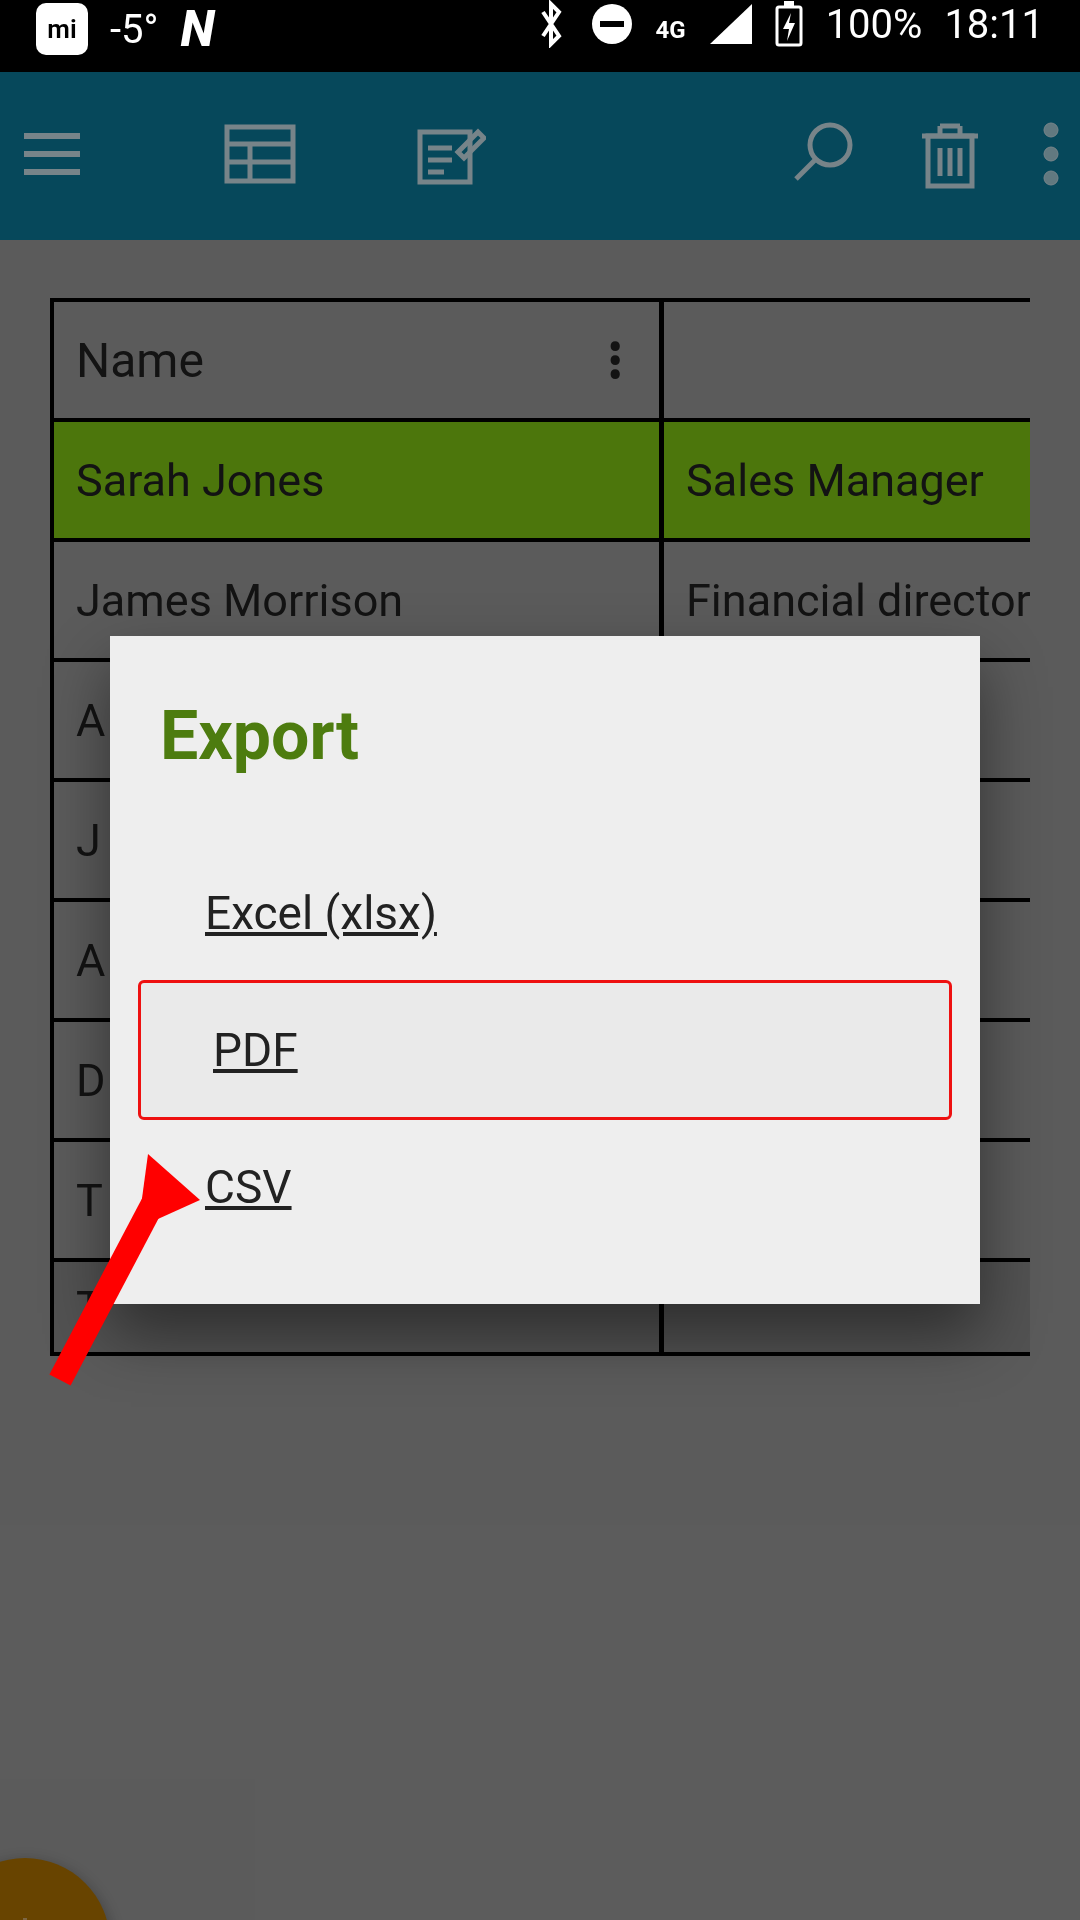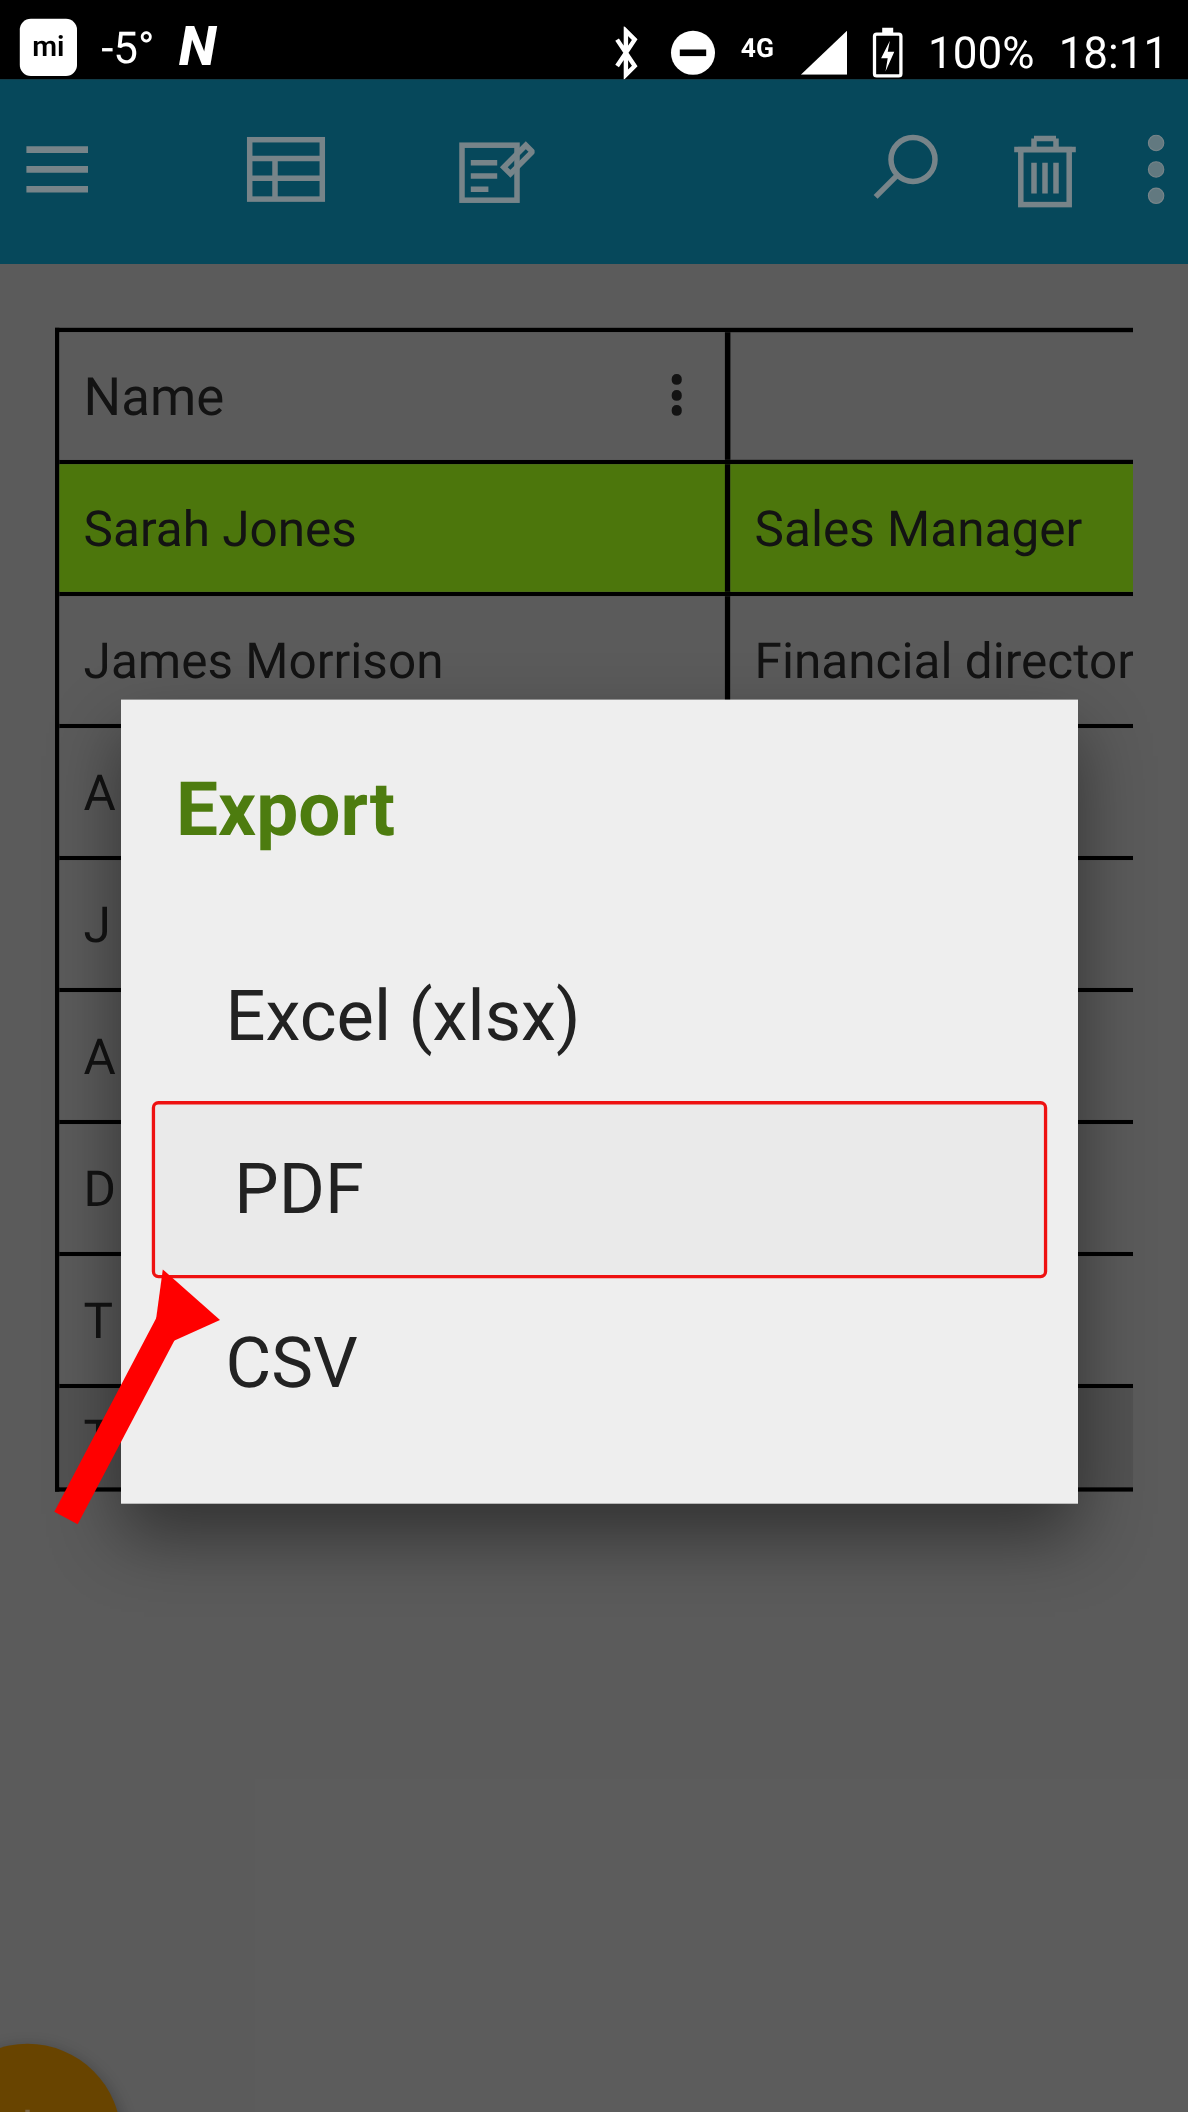--- a/index.html
+++ b/index.html
@@ -11,23 +11,23 @@
     overflow: hidden;
     position: relative;
   }
   
   .status-bar {
     width: 100%;
     height: 72px;
     background: #000;
     color: #fff;
     display: flex;
-    align-items: flex-end;
+    align-items: flex-start;
     justify-content: space-between;
-    padding: 0 18px;
+    padding: 0 36px;
     font-size: 40px;
   }
   .status-left, .status-right { display: flex; align-items: center; gap: 22px; }
   .status-left .mi-badge {
     width: 52px; height: 52px;
     background: #fff;
     border-radius: 10px;
     display:flex; align-items:center; justify-content:center;
     color:#000; font-weight:600; font-size:26px;
   }
@@ -131,23 +131,24 @@
     box-shadow: 0 30px 60px rgba(0,0,0,.45);
     padding-bottom: 50px;
   }
   .dialog-title {
     font-size:68px;
     font-weight:700;
     color:#4d7c0f;
     padding: 60px 50px 70px;
   }
   .dialog-item {
-    font-size:64px;
+    font-size:46px;
     color:#222;
     padding: 40px 0 40px 95px;
+    text-decoration: underline;
   }
   .dialog-item.highlight {
     margin: 0 28px;
     padding-left: 72px;
     border: 3px solid #e11;
     border-radius: 6px;
     background: #eaeaea;
   }
   
   .arrow-annot {
@@ -168,21 +169,21 @@
     <span class="n-icon">N</span>
   </div>
   <div class="status-right">
     <svg width="34" height="48" viewBox="0 0 24 36" fill="none" stroke="#fff" stroke-width="3">
       <path d="M6 9 L18 27 L12 33 L12 3 L18 9 L6 27"></path>
     </svg>
     <svg width="44" height="44" viewBox="0 0 44 44">
       <circle cx="22" cy="22" r="20" fill="#fff"></circle>
         <rect x="10" y="19" width="24" height="6" fill="#000"></rect>
     </svg>
-    <span style="font-size:24px;font-weight:700;align-self:flex-start;margin-top:6px">4G</span>
+    <span style="font-size:24px;font-weight:700;align-self:flex-start;margin-top:16px">4G</span>
     <svg width="44" height="40" viewBox="0 0 44 40">
         <path d="M2 40 L44 40 L44 0 Z" fill="#fff"></path>
       </svg>
     <svg width="30" height="46" viewBox="0 0 30 46">
       <rect x="3" y="6" width="24" height="38" rx="2" fill="none" stroke="#fff" stroke-width="3"></rect>
       <rect x="10" y="0" width="10" height="6" fill="#fff"></rect>
       <path d="M17 12 L9 28 L15 28 L13 40 L21 22 L15 22 Z" fill="#fff"></path>
     </svg>
     <span>100%</span>
     <span class="clock">18:11</span>

